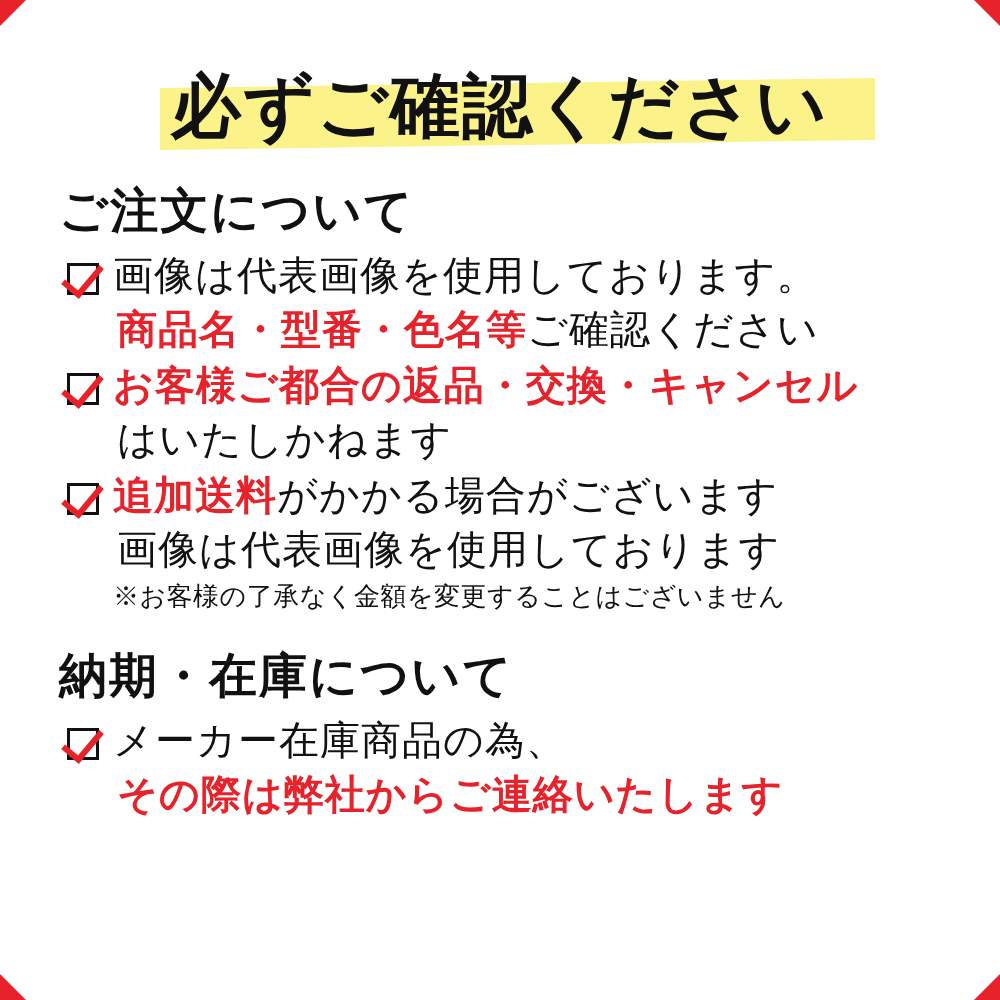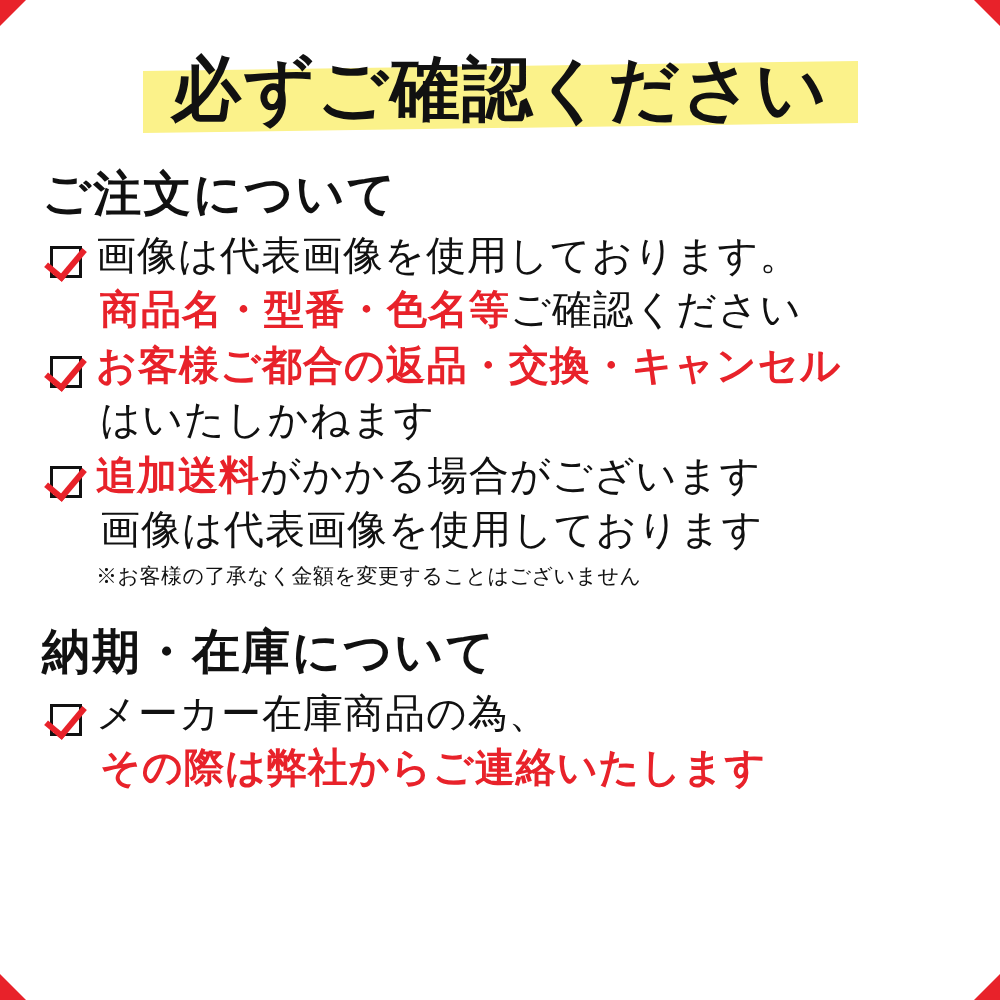--- a/index.html
+++ b/index.html
@@ -41,21 +41,21 @@
     bottom: 0; right: 0;
     border-bottom: 26px solid #e8222a;
     border-left: 26px solid transparent;
   }
 
   .page {
     position: absolute;
     top: 0; left: 0;
     width: 1000px;
     height: 1000px;
-    padding: 0;
+    padding: 17px;
     box-sizing: border-box;
   }
 
   
   .title-wrap {
     position: relative;
     margin: 42px 0 0 0;
     text-align: center;
     height: 96px;
   }
@@ -118,42 +118,41 @@
     left: 6px;
     top: -2px;
     width: 17px;
     height: 33px;
     border-right: 6px solid #e8222a;
     border-bottom: 6px solid #e8222a;
     transform: rotate(40deg);
   }
   .lines {
     flex: 1 1 auto;
-    font-family: Liberation Mono, monospace;
   }
   .line {
     font-size: 40px;
     line-height: 1.15;
     color: #111111;
     letter-spacing: 1px;
     white-space: nowrap;
   }
   .line.indent {
     padding-left: 4px;
     margin-top: 8px;
   }
   .red {
     color: #e8222a;
     font-weight: bold;
   }
   .blk {
     color: #111111;
   }
   .note {
-    font-size: 21px;
+    font-size: 26px;
     color: #111111;
     margin: 6px 0 0 96px;
     letter-spacing: 0.5px;
     white-space: nowrap;
   }
 </style>
 </head>
 <body>
 
 <div class="corner corner-tl"></div>

